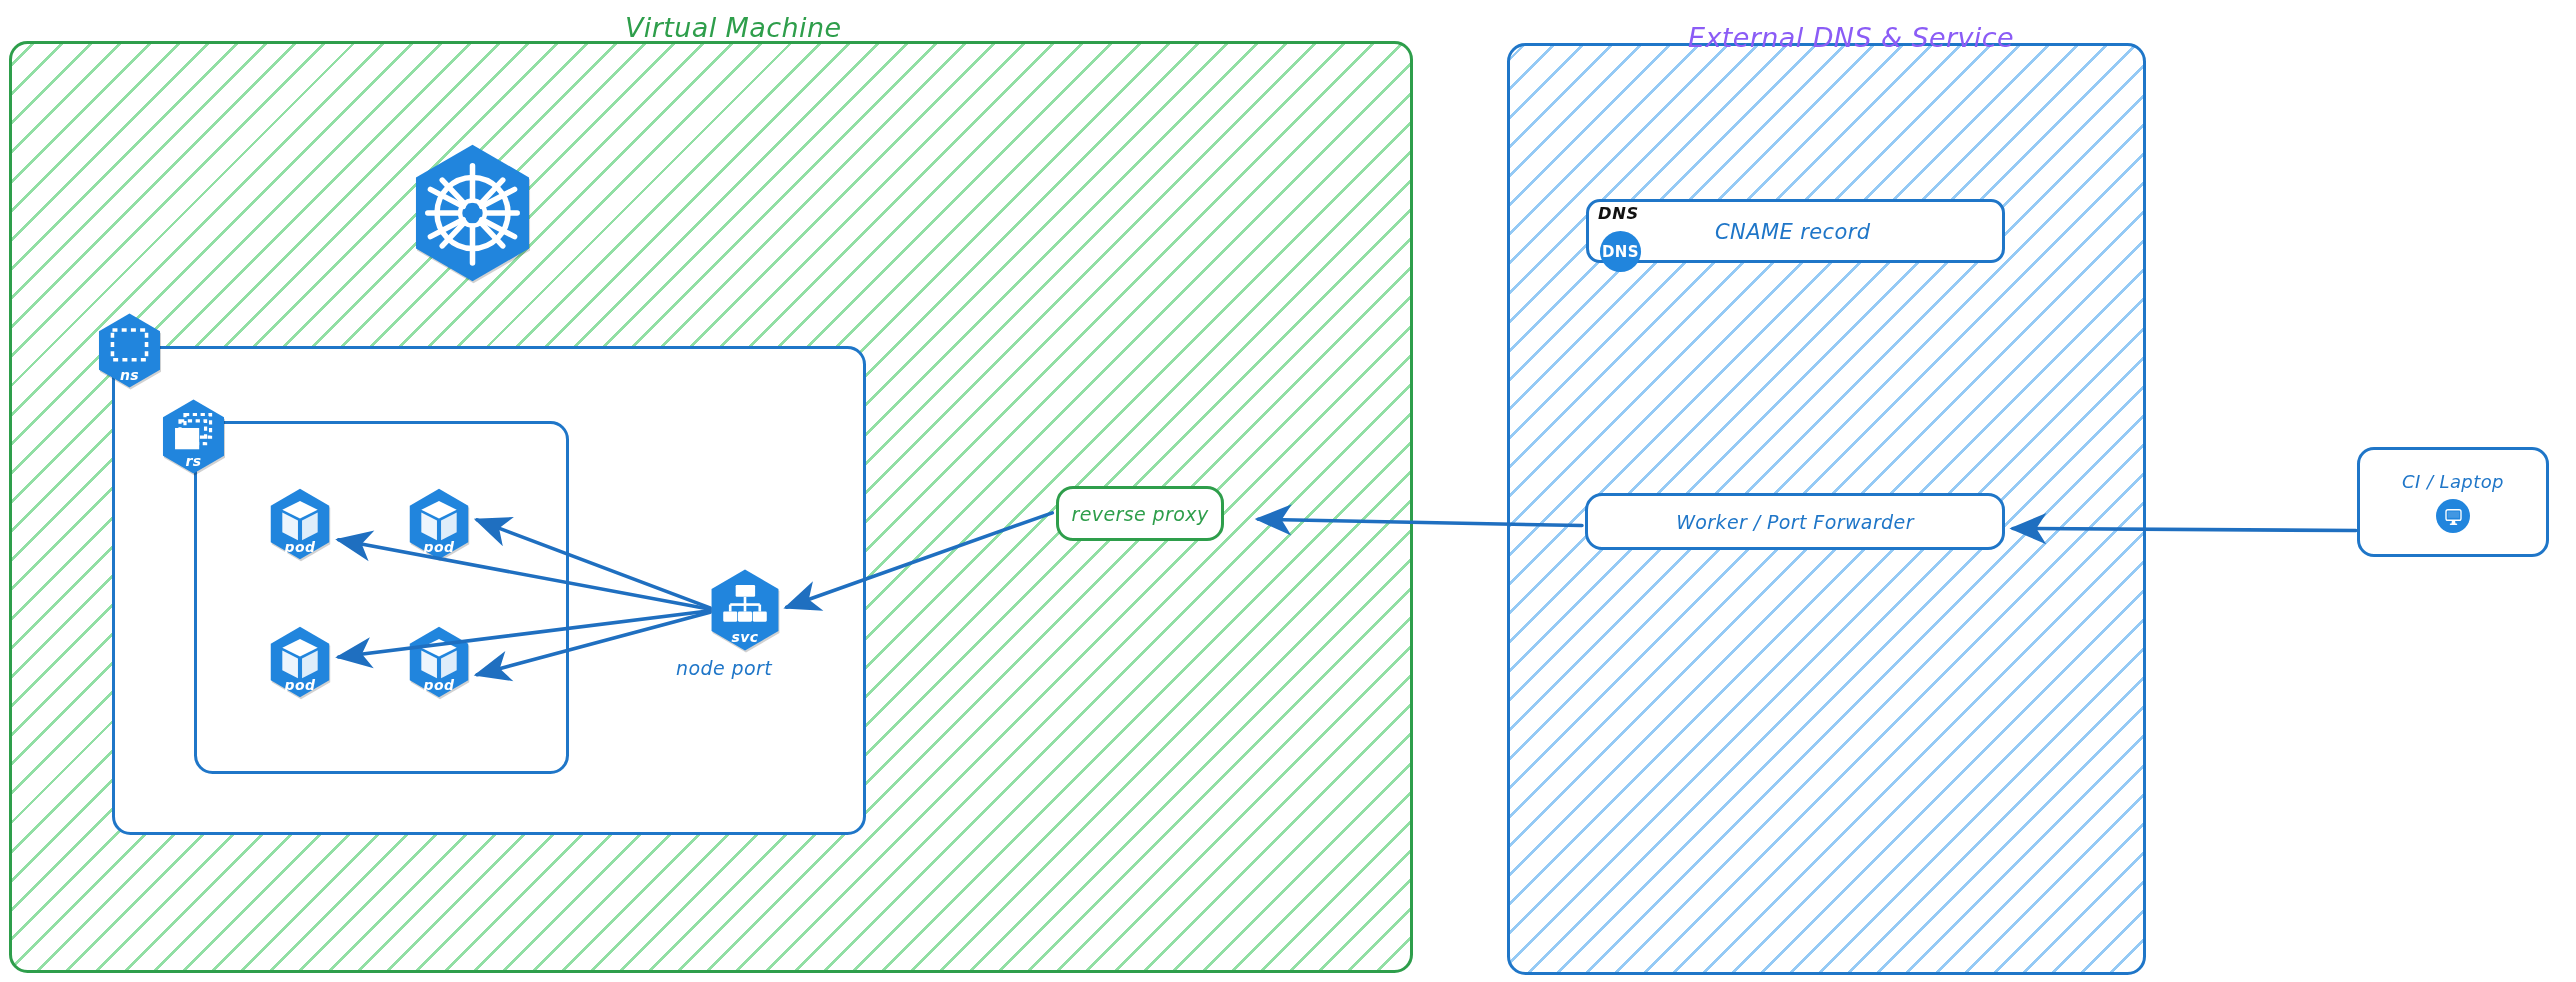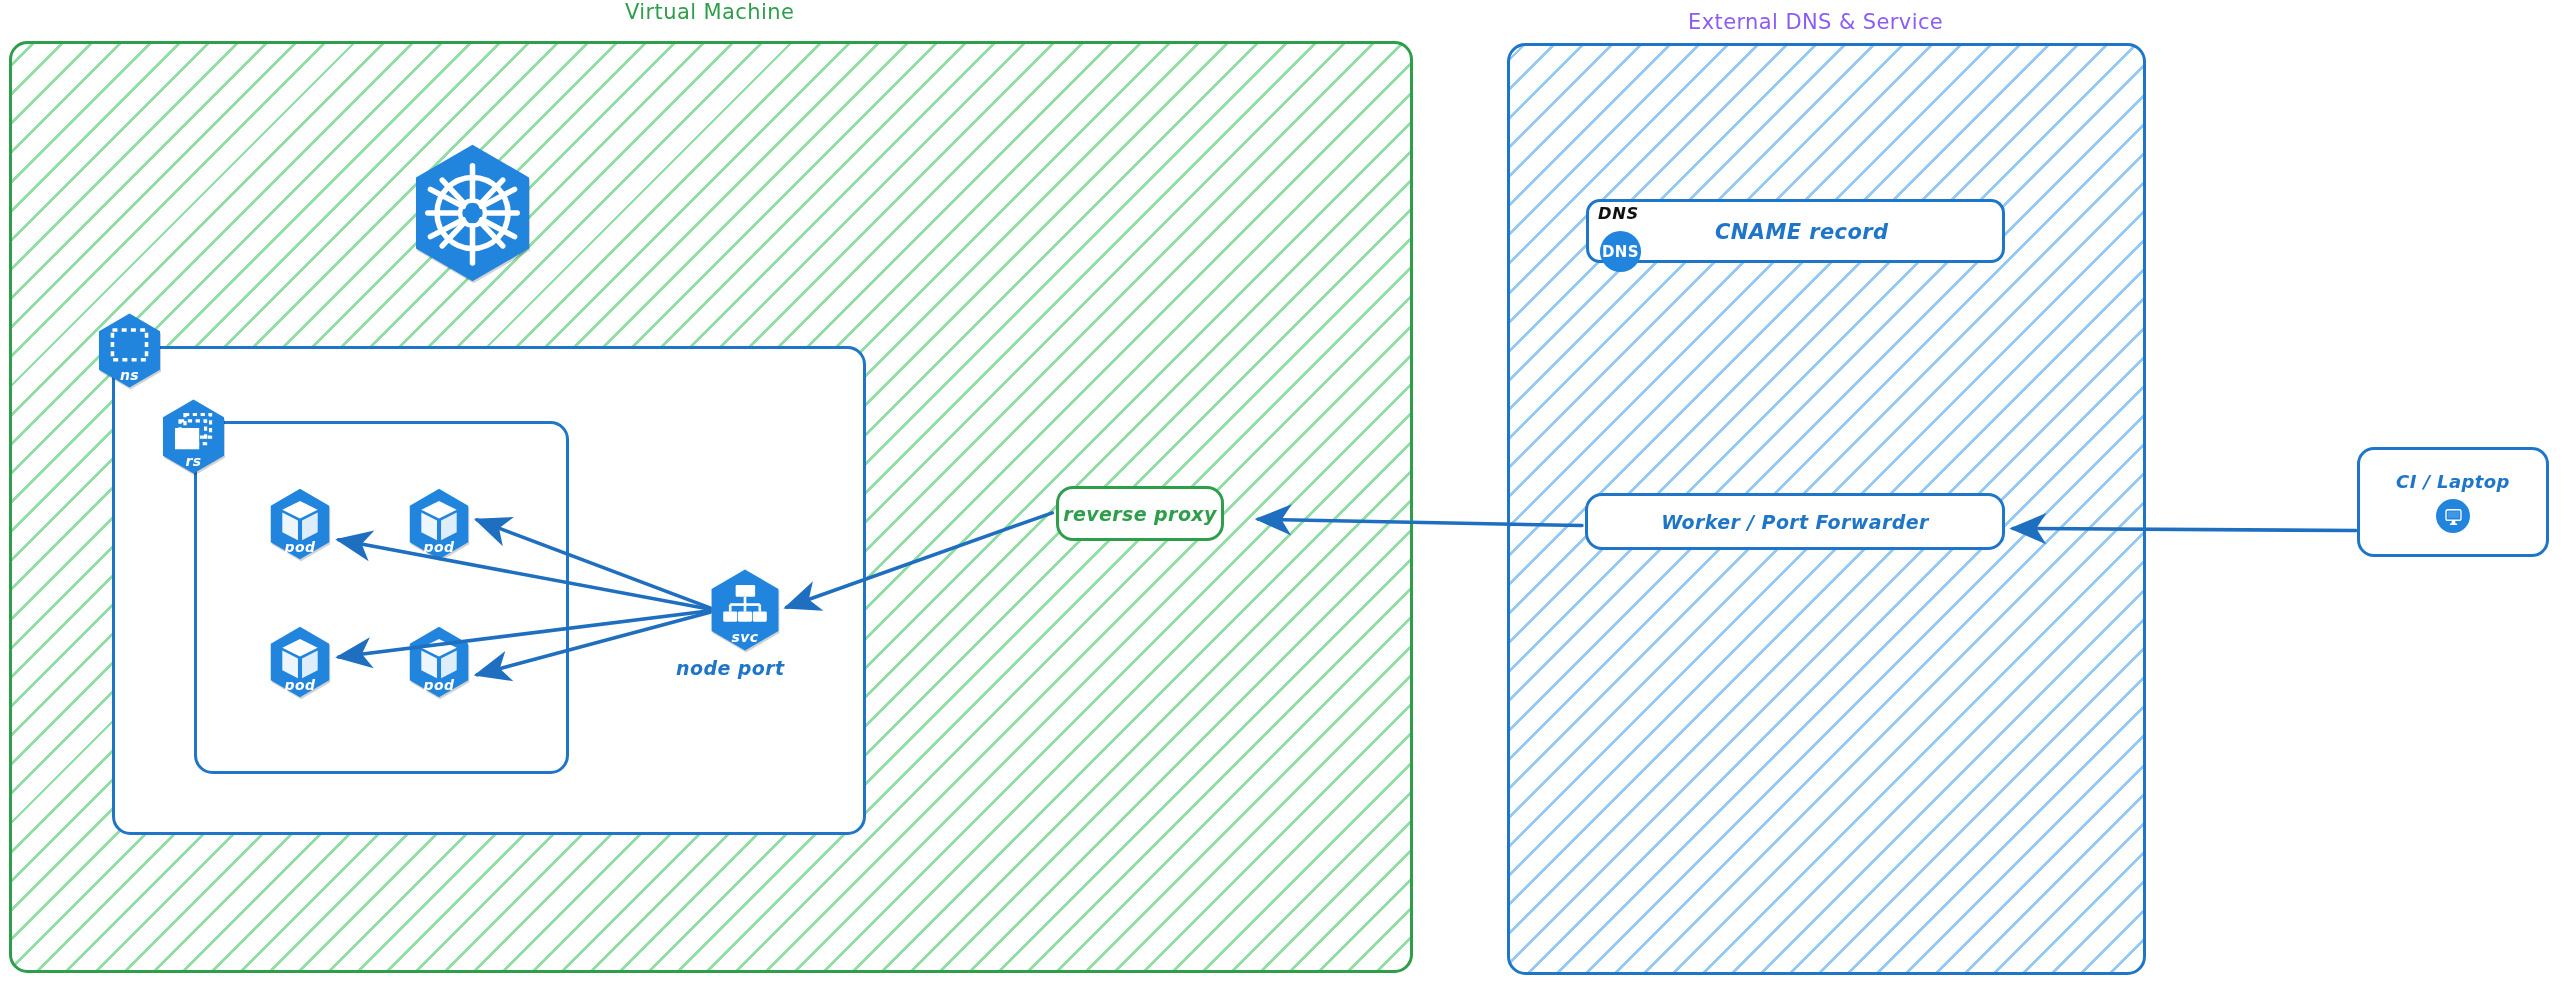--- a/index.html
+++ b/index.html
@@ -11,21 +11,21 @@
   }
   #stage {
     position: relative;
     width: 2576px;
     height: 983px;
     background: #ffffff;
     overflow: hidden;
   }
   .hand {
     font-family: "DejaVu Sans", sans-serif;
-    font-weight: 700;
+    font-weight: 400;
     letter-spacing: 0.4px;
   }
   
   .zone {
     position: absolute;
     box-sizing: border-box;
     border-radius: 18.5px;
   }
   .zone-vm {
     left: 8.5px; top: 41px; width: 1404px; height: 932px;
@@ -46,23 +46,25 @@
     background-image: repeating-linear-gradient(
       -45deg,
       rgba(137, 196, 244, 0.9) 0px,
       rgba(137, 196, 244, 0.9) 2.8px,
       rgba(255,255,255,0) 2.8px,
       rgba(255,255,255,0) 20.6px
     );
   }
   .zone-title {
     position: absolute;
-    font-size: 21px;
+    font-size: 27px;
     white-space: nowrap;
+    font-style: italic;
     font-weight: 500;
+    margin-top: 12px;
   }
   .zone-title-vm { left: 625px; top: 0px; color: #2e9e4b; }
   .zone-title-ext { left: 1688px; top: 10px; color: #8b5cf6; }
 
   
   .kbox {
     position: absolute;
     box-sizing: border-box;
     border: 3.6px solid #1f76c8;
     border-radius: 18.5px;

